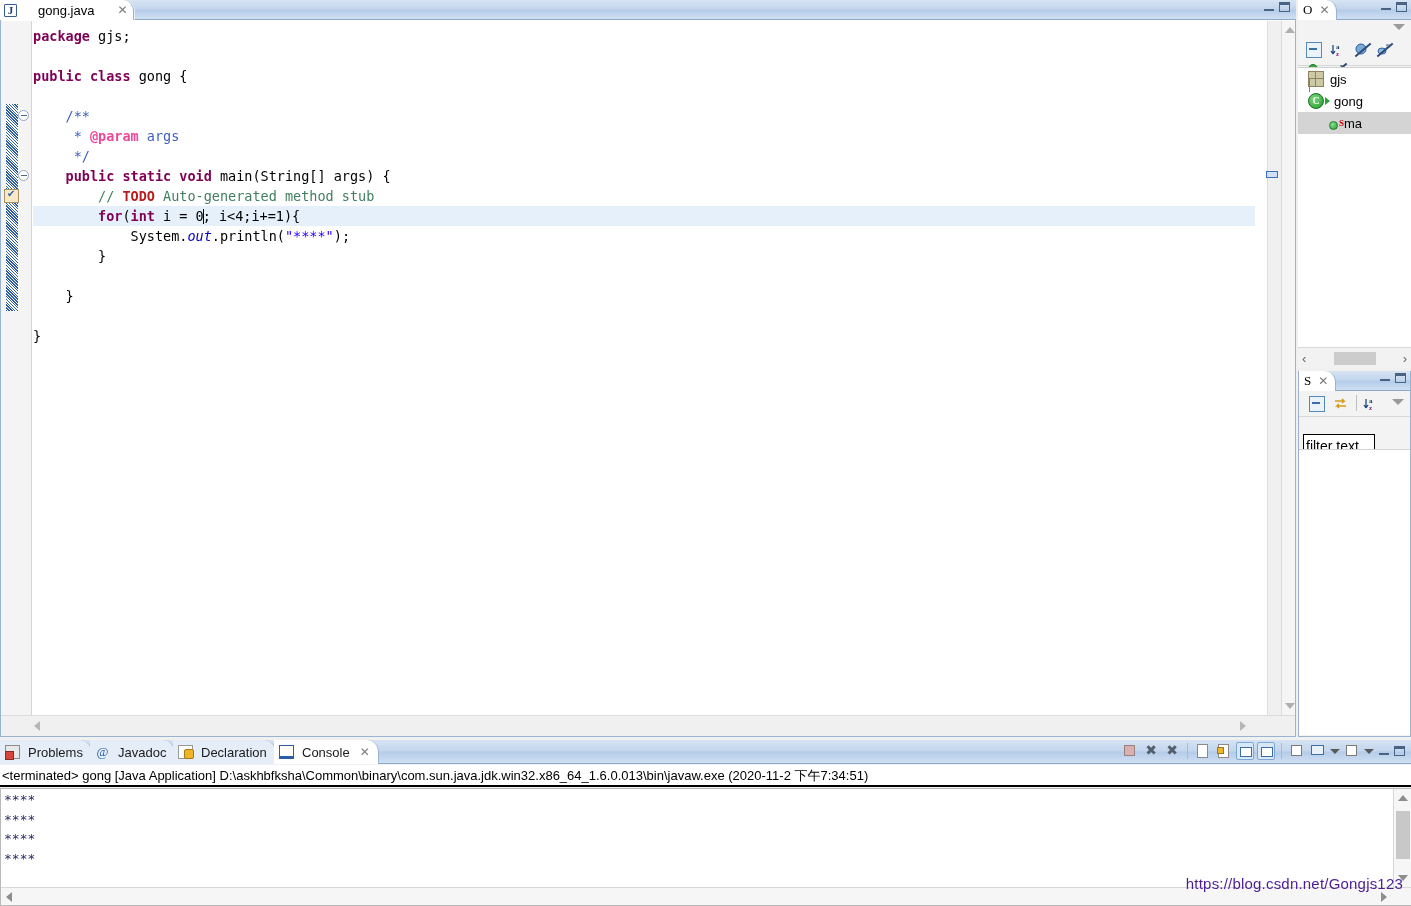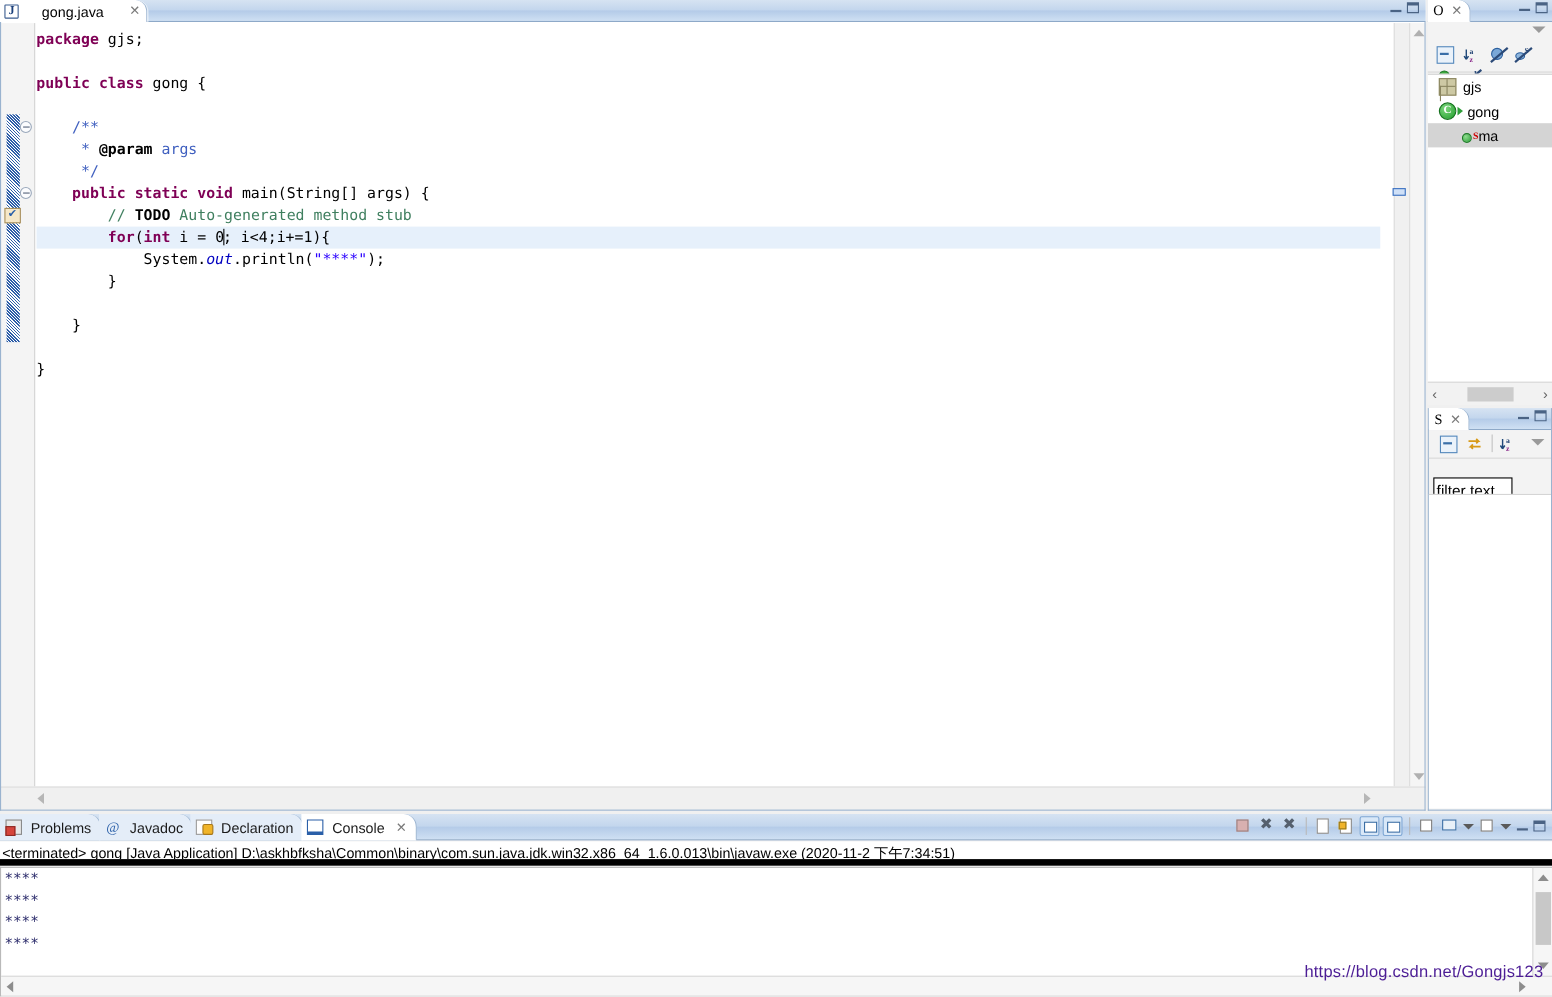--- a/index.html
+++ b/index.html
@@ -84,23 +84,23 @@
   }
   .code {
     font-family:"DejaVu Sans Mono", monospace;
     font-size:13.5px; line-height:20px; white-space:pre;
     padding-left:0px; padding-top:5px;
   }
   .ln { height:20px; position:relative; padding-left:0; }
   .hl-line { background:#e6f0fb; }
   .kw  { color:#7f0055; font-weight:bold; }
   .cmt { color:#3f7f5f; }
-  .todo{ color:#000000; font-weight:bold;margin-top:20px; }
+  .todo{ color:#b91c1c; font-weight:bold;margin-top:20px; }
   .jdoc{ color:#3f5fbf; }
-  .jtag{ color:#000000; font-weight:bold; }
+  .jtag{ color:#ec4899; font-weight:bold; }
   .str { color:#2a00ff; }
   .fld { color:#0000c0; font-style:italic; }
   .pln { color:#000000; }
   .caret {
     display:inline-block; width:0; border-left:1px solid #000;
     height:15px; vertical-align:-3px; margin:0 -1px;
   }
 
   
   .ed-vscroll {
@@ -282,21 +282,21 @@
   .tb-scr { position:absolute;left:3px;top:4px;width:12px;height:10px;background:#ffffff;border:1px solid #3b6ea5; }
   .tb-mon { position:absolute;left:2px;top:3px;width:13px;height:10px;background:#e8f0f8;border:1px solid #3b6ea5; }
   .tb-pin { position:absolute;left:3px;top:3px;width:11px;height:11px;background:#ffffff;border:1px solid #7a7a7a; }
   .tb-caret { width:0;height:0;border-left:5px solid transparent;border-right:5px solid transparent;
     border-top:5px solid #5a5a5a; }
 
   .console-head {
     position:absolute; left:0; top:25px; width:1411px; height:22px;
     font-size:13px; padding-left:2px; line-height:21px; color:#000;
     background:#ffffff; white-space:nowrap; overflow:hidden;
-    border-bottom:6px solid #000000;
+    border-bottom:2px solid #000000;
   }
   .console-body {
     position:absolute; left:0; top:48px; width:1411px; height:118px;
     background:#ffffff; border:1px solid #b9b9b9; border-right:none;
   }
   .console-out {
     position:absolute; left:3px; top:1px; right:20px; bottom:20px;
     font-family:"DejaVu Sans Mono", monospace; font-size:13px; line-height:19.5px;
     color:#2a2a6a; white-space:pre;
   }

